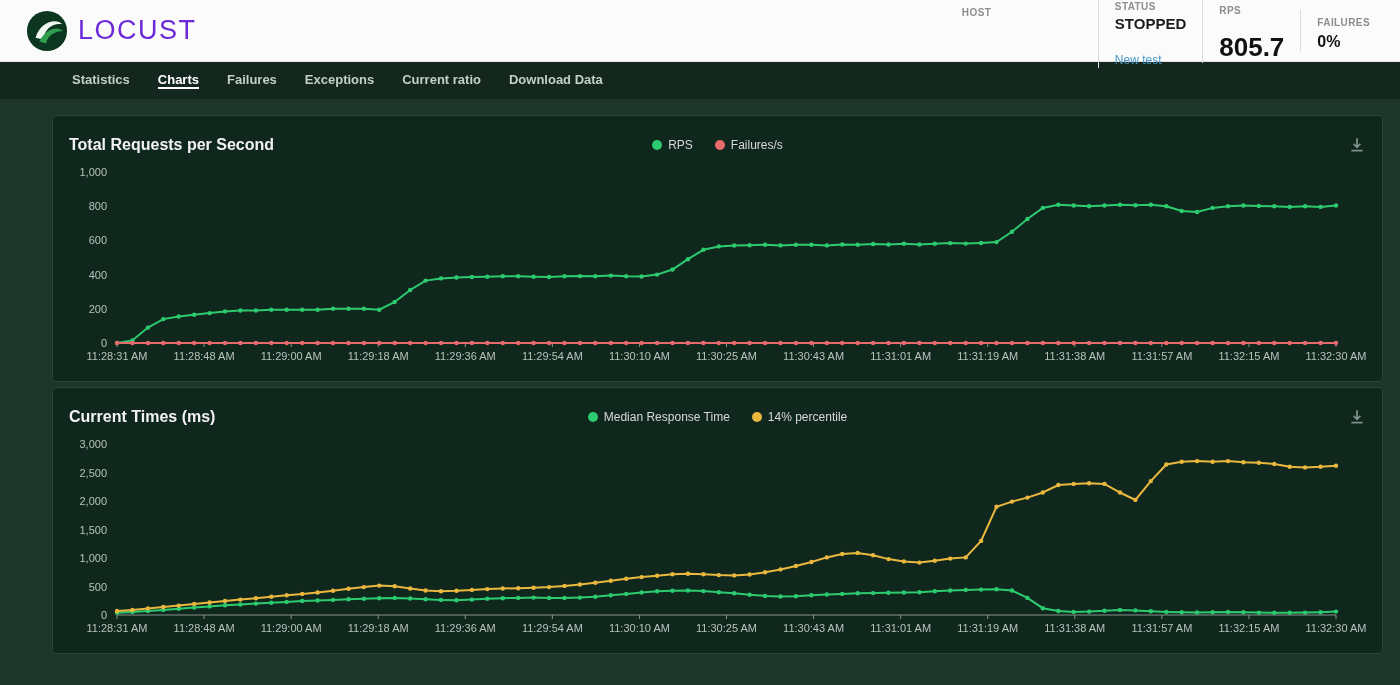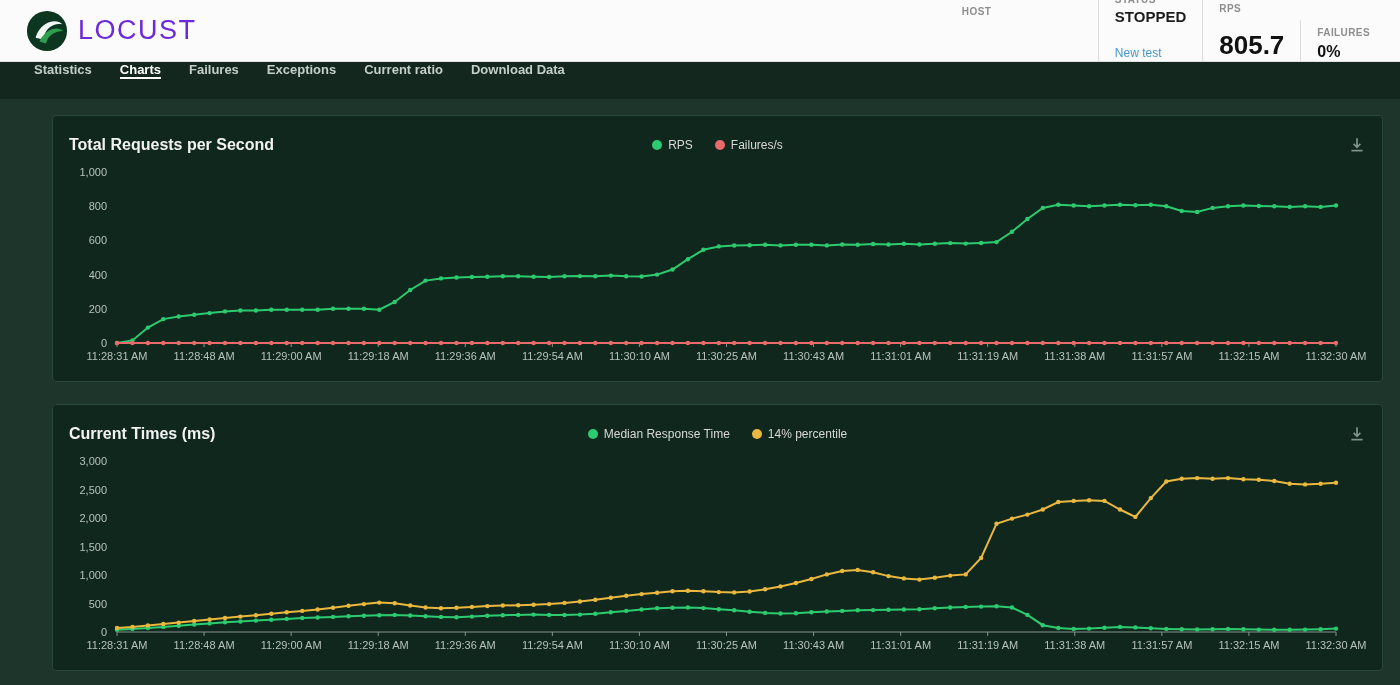--- a/index.html
+++ b/index.html
@@ -4,38 +4,38 @@
 <style>
   *{margin:0;padding:0;box-sizing:border-box}
   html,body{width:1400px;height:685px}
   body{background:#1d352b;font-family:"Liberation Sans",sans-serif;overflow:hidden}
 
   
   .app-header{height:62px;background:#fbfbfb;display:flex;justify-content:space-between;align-items:center;border-bottom:1px solid #e2e2e2}
   .brand{display:flex;align-items:center;gap:10px;margin-left:26px;cursor:pointer}
   .logo{width:42px;height:42px}
   .wordmark{font-size:27px;color:#6d28d9;letter-spacing:1.5px}
-  .stats{display:flex;height:100%;align-items:flex-end;margin-right:14px}
+  .stats{display:flex;height:100%;align-items:center;margin-right:14px}
   .stat{padding:7px 16px 0 16px}
   .stat + .stat{border-left:1px solid #dcdcdc}
   .stat-label{font-size:10px;font-weight:bold;color:#8e8e8e;letter-spacing:.4px;margin-bottom:3px}
   .host{width:152px;overflow:hidden;height:62px}
   .host-url{font-size:11px;color:var(--link);line-height:1.22;word-break:break-all;display:block;text-decoration:none;cursor:pointer}
   .status-value{font-size:15px;font-weight:bold;color:#1c1c1c}
   .new-test{font-size:12px;color:var(--newtest);text-decoration:none;display:inline-block;margin-top:21px;cursor:pointer}
   .rps-value{font-size:26px;font-weight:bold;color:#111;margin-top:16px}
   .fail-value{font-size:16px;font-weight:bold;color:#111;margin-top:5px}
 
   
-  .nav{background:#13271e;padding-left:34px;height:37px;display:flex;align-items:flex-start;gap:28px}
+  .nav{background:#13271e;padding-left:72px;height:37px;display:flex;align-items:center;gap:28px}
   .tab{color:#c3cfc8;font-size:13px;font-weight:bold;display:flex;align-items:center;border-bottom:2px solid transparent;cursor:pointer;text-decoration:none}
   .tab.active{color:#ffffff;border-bottom-color:#ffffff}
 
   
-  .main{padding:16px 17px 0 52px;display:flex;flex-direction:column;gap:22px}
+  .main{padding:16px 17px 0 52px;display:flex;flex-direction:column;gap:5px}
   .panel{background:#10271e;border:1px solid #27473a;border-radius:4px;padding:12px 16px;height:267px}
   .panel-head{display:flex;justify-content:space-between;align-items:center;height:34px;position:relative}
   .panel-title{font-size:16px;font-weight:bold;color:#f2f2f2}
   .legend{position:absolute;left:0;right:0;display:flex;gap:22px;align-items:center;justify-content:center;pointer-events:none}
   .legend-item{display:flex;align-items:center;gap:6px;font-size:12px;color:#d8d8d8;cursor:pointer;pointer-events:auto}
   .dot{width:10px;height:10px;border-radius:50%;display:inline-block}
   .dl-btn{cursor:pointer;opacity:.85;width:18px;height:18px}
   svg.chart{width:100%;height:207px;display:block;overflow:visible}
   svg text.tick{fill:#b6c2bb;font-size:11px;font-family:"Liberation Sans",sans-serif}
   .axis{stroke:#88938c;stroke-width:1}

